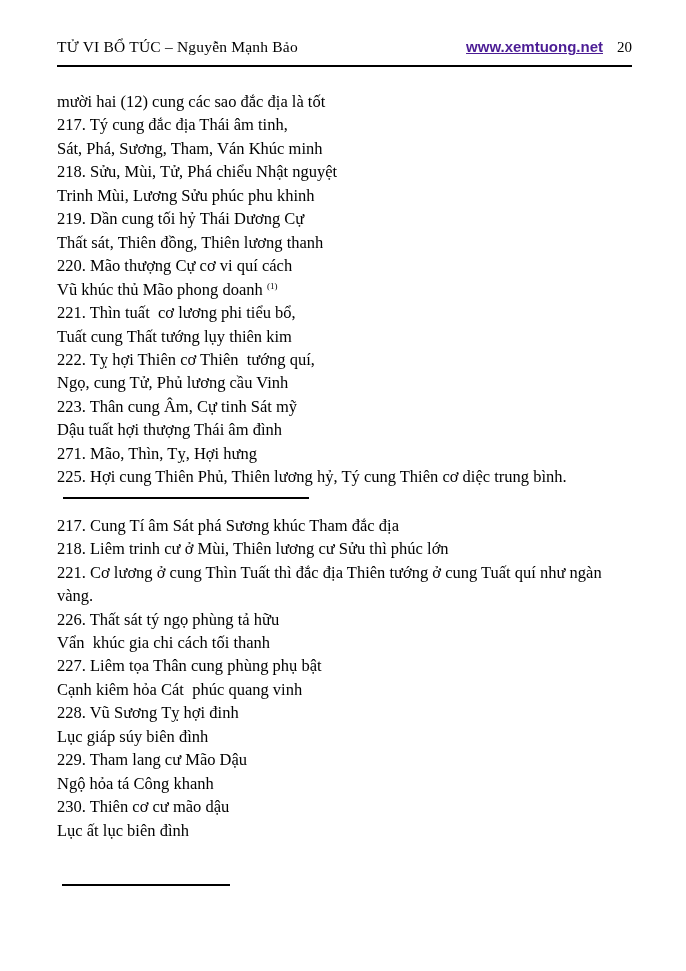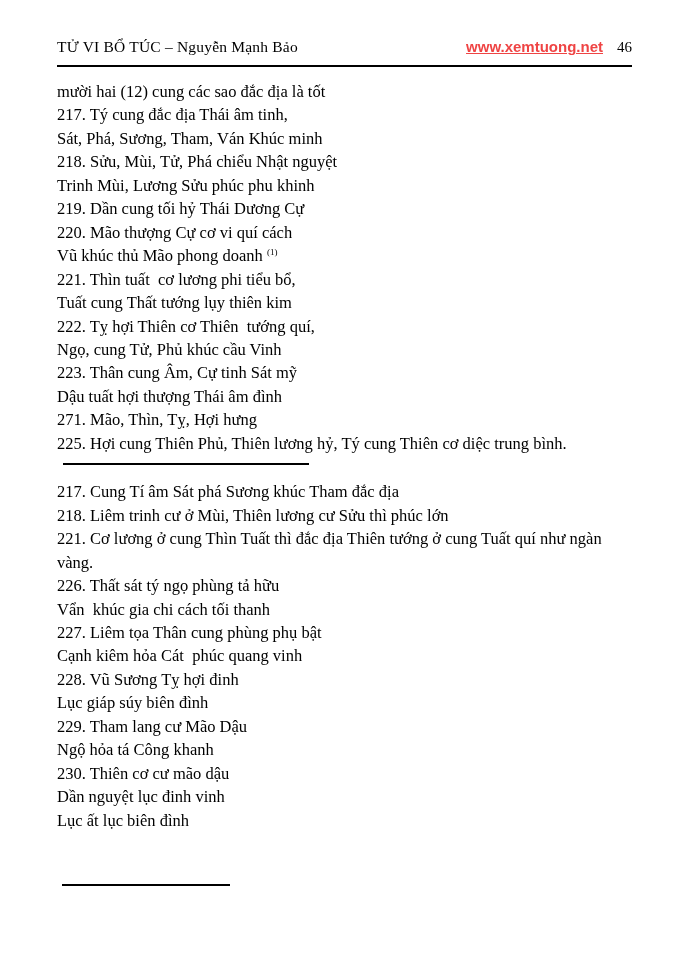--- a/index.html
+++ b/index.html
@@ -44,21 +44,21 @@
   .page-number {
     font-size: 15px;
   }
   .header-rule {
     border: none;
     border-top: 2px solid #000000;
     margin: 9px 0 0 0;
     width: 575px;
   }
   .page-body {
-    margin-top: 13px;
+    margin-top: 23px;
   }
   .line {
     font-size: 16.5px;
     line-height: 23.45px;
     white-space: pre-wrap;
   }
   .line sup {
     font-size: 9px;
     line-height: 0;
   }
@@ -88,41 +88,42 @@
   }
 </style>
 </head>
 <body>
 
 <div class="page">
 
   <header class="page-header">
     <span class="header-title">TỬ VI BỔ TÚC – Nguyễn Mạnh Bảo</span>
     <span class="header-right">
-      <a class="website-link" style="color: #ef4444;">www.xemtuong.net</a>
-      <span class="page-number">46</span>
+      <a class="website-link" style="color: #4c1d95;">www.xemtuong.net</a>
+      <span class="page-number">20</span>
     </span>
   </header>
 
   <hr class="header-rule">
 
   <main class="page-body">
     <div>
         <div class="line">mười hai (12) cung các sao đắc địa là tốt</div>
         <div class="line">217. Tý cung đắc địa Thái âm tinh,</div>
         <div class="line">Sát, Phá, Sương, Tham, Ván Khúc minh</div>
         <div class="line">218. Sửu, Mùi, Tử, Phá chiểu Nhật nguyệt</div>
         <div class="line">Trinh Mùi, Lương Sửu phúc phu khinh</div>
         <div class="line">219. Dần cung tối hỷ Thái Dương Cự</div>
+        <div class="line">Thất sát, Thiên đồng, Thiên lương thanh</div>
         <div class="line">220. Mão thượng Cự cơ vi quí cách</div>
         <div class="line"><span>Vũ khúc thủ Mão phong doanh </span><sup>(1)</sup></div>
         <div class="line">221. Thìn tuất  cơ lương phi tiểu bổ,</div>
         <div class="line">Tuất cung Thất tướng lụy thiên kim</div>
         <div class="line">222. Tỵ hợi Thiên cơ Thiên  tướng quí,</div>
-        <div class="line">Ngọ, cung Tử, Phủ khúc cầu Vinh</div>
+        <div class="line">Ngọ, cung Tử, Phủ lương cầu Vinh</div>
         <div class="line">223. Thân cung Âm, Cự tinh Sát mỹ</div>
         <div class="line">Dậu tuất hợi thượng Thái âm đình</div>
         <div class="line">271. Mão, Thìn, Tỵ, Hợi hưng</div>
         <div class="line">225. Hợi cung Thiên Phủ, Thiên lương hỷ, Tý cung Thiên cơ diệc trung bình.</div>
       </div>
 
     <hr class="section-divider">
 
     <div>
         <div class="line">217. Cung Tí âm Sát phá Sương khúc Tham đắc địa</div>
@@ -130,21 +131,20 @@
         <div class="line">221. Cơ lương ở cung Thìn Tuất thì đắc địa Thiên tướng ở cung Tuất quí như ngàn vàng.</div>
         <div class="line">226. Thất sát tý ngọ phùng tả hữu</div>
         <div class="line">Vẩn  khúc gia chi cách tối thanh</div>
         <div class="line">227. Liêm tọa Thân cung phùng phụ bật</div>
         <div class="line">Cạnh kiêm hỏa Cát  phúc quang vinh</div>
         <div class="line">228. Vũ Sương Tỵ hợi đinh</div>
         <div class="line">Lục giáp súy biên đình</div>
         <div class="line">229. Tham lang cư Mão Dậu</div>
         <div class="line">Ngộ hỏa tá Công khanh</div>
         <div class="line">230. Thiên cơ cư mão dậu</div>
-        <div class="line">Dần nguyệt lục đinh vinh</div>
         <div class="line">Lục ất lục biên đình</div>
       </div>
   </main>
 
   <footer class="footnote-area">
     <hr class="footnote-rule">
     <div class="footnote">
       <sup>(1)</sup><span> Phong phú</span>
     </div>
   </footer>

